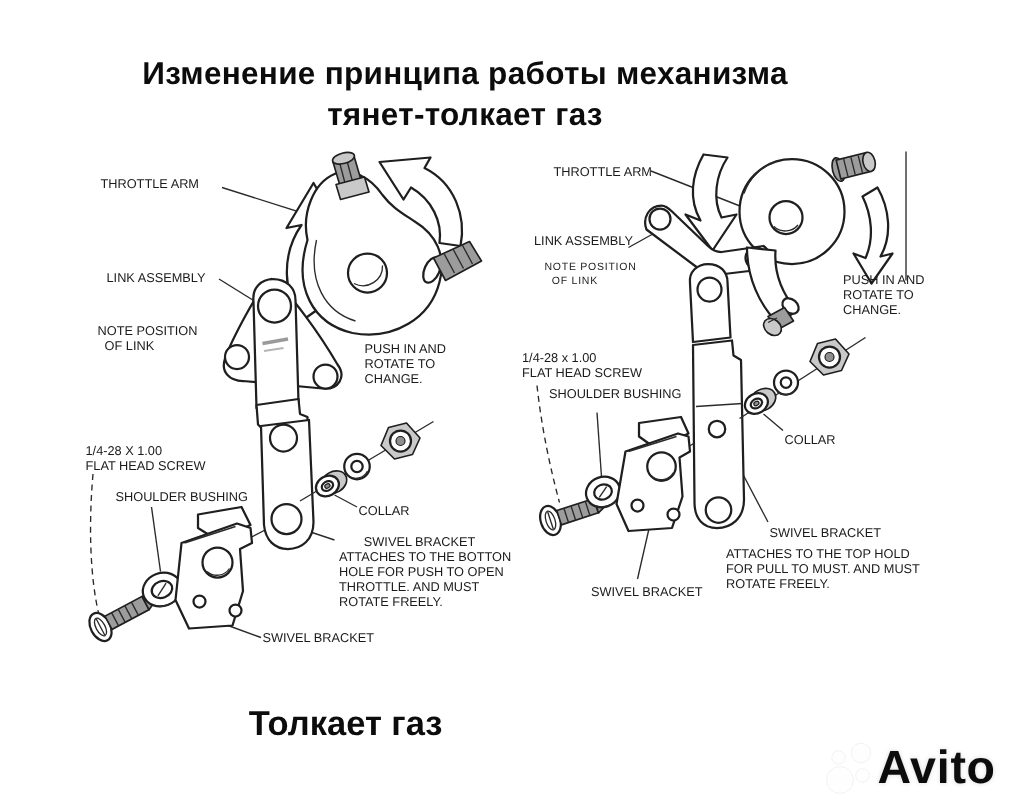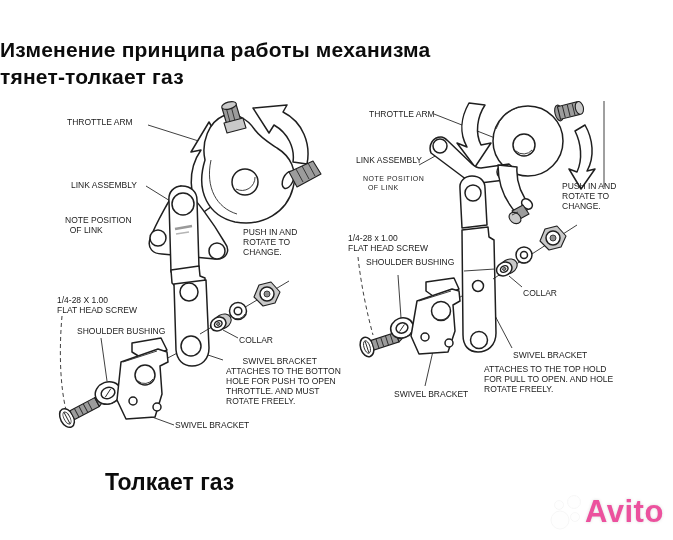--- a/index.html
+++ b/index.html
@@ -1,35 +1,35 @@
 <!DOCTYPE html>
 <html><head>
 <meta charset="utf-8">
 <style>
   *{box-sizing:border-box}
   html,body{margin:0;padding:0;background:#ffffff}
   body{font-family:"Liberation Sans",sans-serif}
   #page{position:relative;width:673px;height:540px;background:#ffffff;overflow:hidden}
-  .title{position:absolute;left:0;top:36px;width:620px;
+  .title{position:absolute;left:0;top:36px;width:620px;text-align:center;
          font-weight:bold;font-size:21px;line-height:27px;color:#0c0c0c;letter-spacing:.2px}
   .lbl{position:absolute;font-weight:normal;color:#1b1b1b;font-size:8.5px;line-height:10px;
        white-space:pre-line;letter-spacing:0}
   .lbl.small{font-size:7px;letter-spacing:.5px;line-height:9px}
-  .caption{position:absolute;top:469px;width:190px;text-align:left;
+  .caption{position:absolute;top:469px;width:190px;text-align:right;
            font-weight:bold;font-size:23px;color:#0c0c0c}
   svg.art{position:absolute}
   .pl{fill:#ffffff;stroke:#1f1f1f;stroke-width:1.5;stroke-linejoin:round}
   .mt{fill:#9c9c9c;stroke:#1f1f1f;stroke-width:1.1;stroke-linejoin:round}
   .mt2{fill:#c9c9c9;stroke:#1f1f1f;stroke-width:1.1;stroke-linejoin:round}
   .dk{fill:#8f8f8f;stroke:#1f1f1f;stroke-width:.8}
   .thin{fill:none;stroke:#2a2a2a;stroke-width:.9}
   .dash{fill:none;stroke:#2a2a2a;stroke-width:.9;stroke-dasharray:4 3}
   .wm{position:absolute;left:550px;top:488px;width:120px;height:48px;display:flex;
       align-items:center;gap:3px;opacity:.95}
-  .wm-text{font-size:31px;font-weight:bold;color:#ec4899;letter-spacing:.5px;
+  .wm-text{font-size:31px;font-weight:bold;color:#000000;letter-spacing:.5px;
            text-shadow:0 0 3px rgba(175,175,175,.5)}
 </style>
 </head>
 <body>
 
 <div id="page">
 
   <div class="title">
     <div>Изменение принципа работы механизма</div>
     <div>тянет-толкает газ</div>
@@ -276,21 +276,21 @@
 &nbsp;&nbsp;OF LINK</div>
   <div class="lbl" style="left:562px;top:181px">PUSH IN AND
 ROTATE TO
 CHANGE.</div>
   <div class="lbl" style="left:348px;top:233px">1/4-28 x 1.00
 FLAT HEAD SCREW</div>
   <div class="lbl" style="left:366px;top:257px">SHOULDER BUSHING</div>
   <div class="lbl" style="left:523px;top:288px">COLLAR</div>
   <div class="lbl" style="left:513px;top:350px">SWIVEL BRACKET</div>
   <div class="lbl" style="left:484px;top:364px">ATTACHES TO THE TOP HOLD
-FOR PULL TO OPEN. AND HOLE
+FOR PULL TO MUST. AND MUST
 ROTATE FREELY.</div>
   <div class="lbl" style="left:394px;top:389px">SWIVEL BRACKET</div>
 
   <div class="caption" style="left:105px">Толкает газ</div>
 
   <div class="wm">
     <svg width="32" height="38" viewBox="0 0 32 38">
       <circle cx="9" cy="12" r="4.5" fill="#fefefe" stroke="#ececec" stroke-width="0.5"></circle>
       <circle cx="24" cy="9" r="6.5" fill="#fefefe" stroke="#ececec" stroke-width="0.5"></circle>
       <circle cx="10" cy="27" r="9" fill="#fefefe" stroke="#ececec" stroke-width="0.5"></circle>

